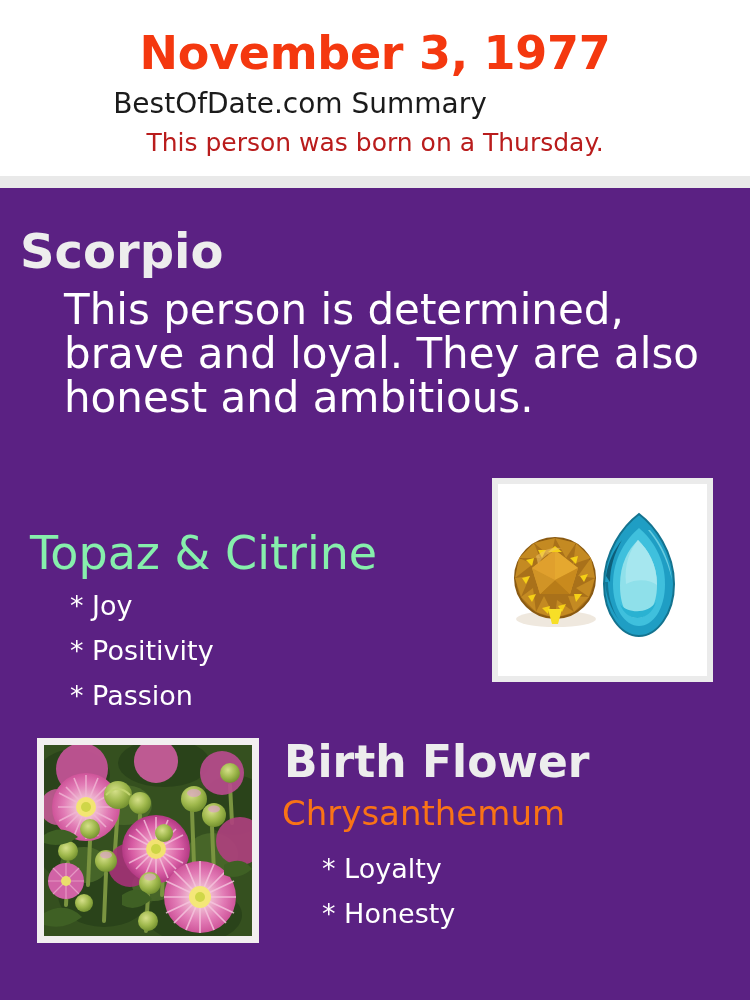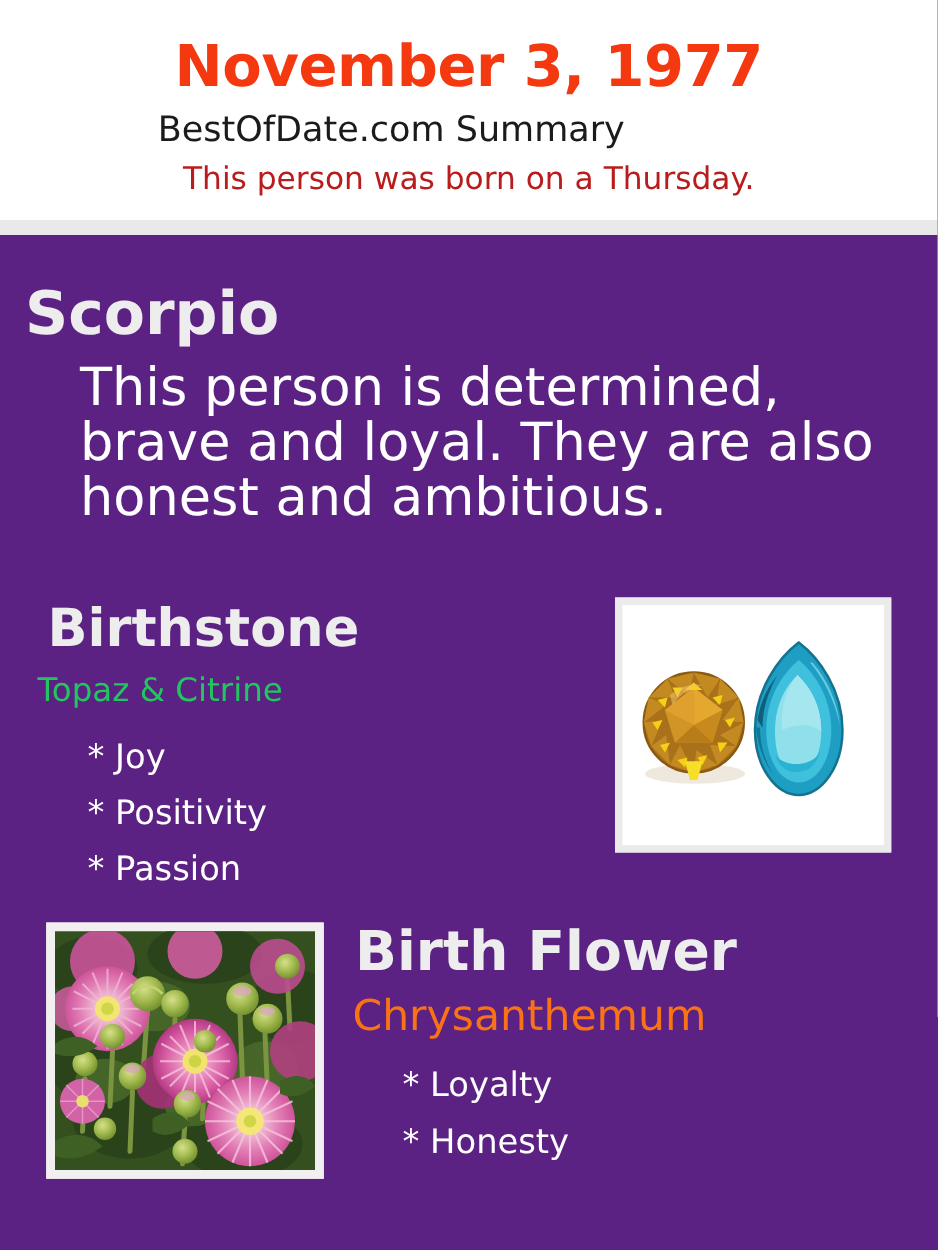--- a/index.html
+++ b/index.html
@@ -43,21 +43,20 @@
   }
   .header-site {
     position: absolute;
     left: 0; top: 87px;
     width: 600px;
     font-size: 28px;
     line-height: 34px;
     font-weight: 400;
     color: #1b1b1b;
     white-space: nowrap;
-    padding-left: 13px;
   }
   .header-dayline {
     position: absolute;
     left: 0; top: 127px;
     width: 750px;
     font-size: 25px;
     line-height: 32px;
     font-weight: 400;
     color: #b91c1c;
     white-space: nowrap;
@@ -106,24 +105,24 @@
     left: 38px; top: 290px;
     font-size: 42px;
     line-height: 50px;
     font-weight: 700;
     color: #ededed;
     white-space: nowrap;
   }
   .birthstone-name {
     position: absolute;
     left: 30px; top: 344px;
-    font-size: 26px;
+    font-size: 46px;
     line-height: 42px;
     font-weight: 400;
-    color: #22c55e;
+    color: #86efac;
     white-space: nowrap;
   }
   .birthstone-traits {
     position: absolute;
     left: 30px; top: 395px;
     width: 420px;
   }
   .trait {
     font-size: 27px;
     line-height: 45px;
@@ -205,21 +204,20 @@
     <div class="header-site">BestOfDate.com Summary</div>
     <div class="header-dayline">This person was born on a Thursday.</div>
   </div>
   <div class="header-rule"></div>
 
   <div class="body-panel">
 
     <div class="zodiac-title">Scorpio</div>
     <div class="zodiac-desc">This person is determined, brave and loyal. They are also honest and ambitious.</div>
 
-    <div class="birthstone-title">Birthstone</div>
     <div class="birthstone-name">Topaz &amp; Citrine</div>
     <div class="birthstone-traits">
       <div class="trait">* Joy</div>
       <div class="trait">* Positivity</div>
       <div class="trait">* Passion</div>
     </div>
 
     <div class="gem-frame">
       <svg class="gem-canvas" viewBox="0 0 209 192" preserveAspectRatio="none">
         <rect x="0" y="0" width="209" height="192" fill="#ffffff"></rect>

